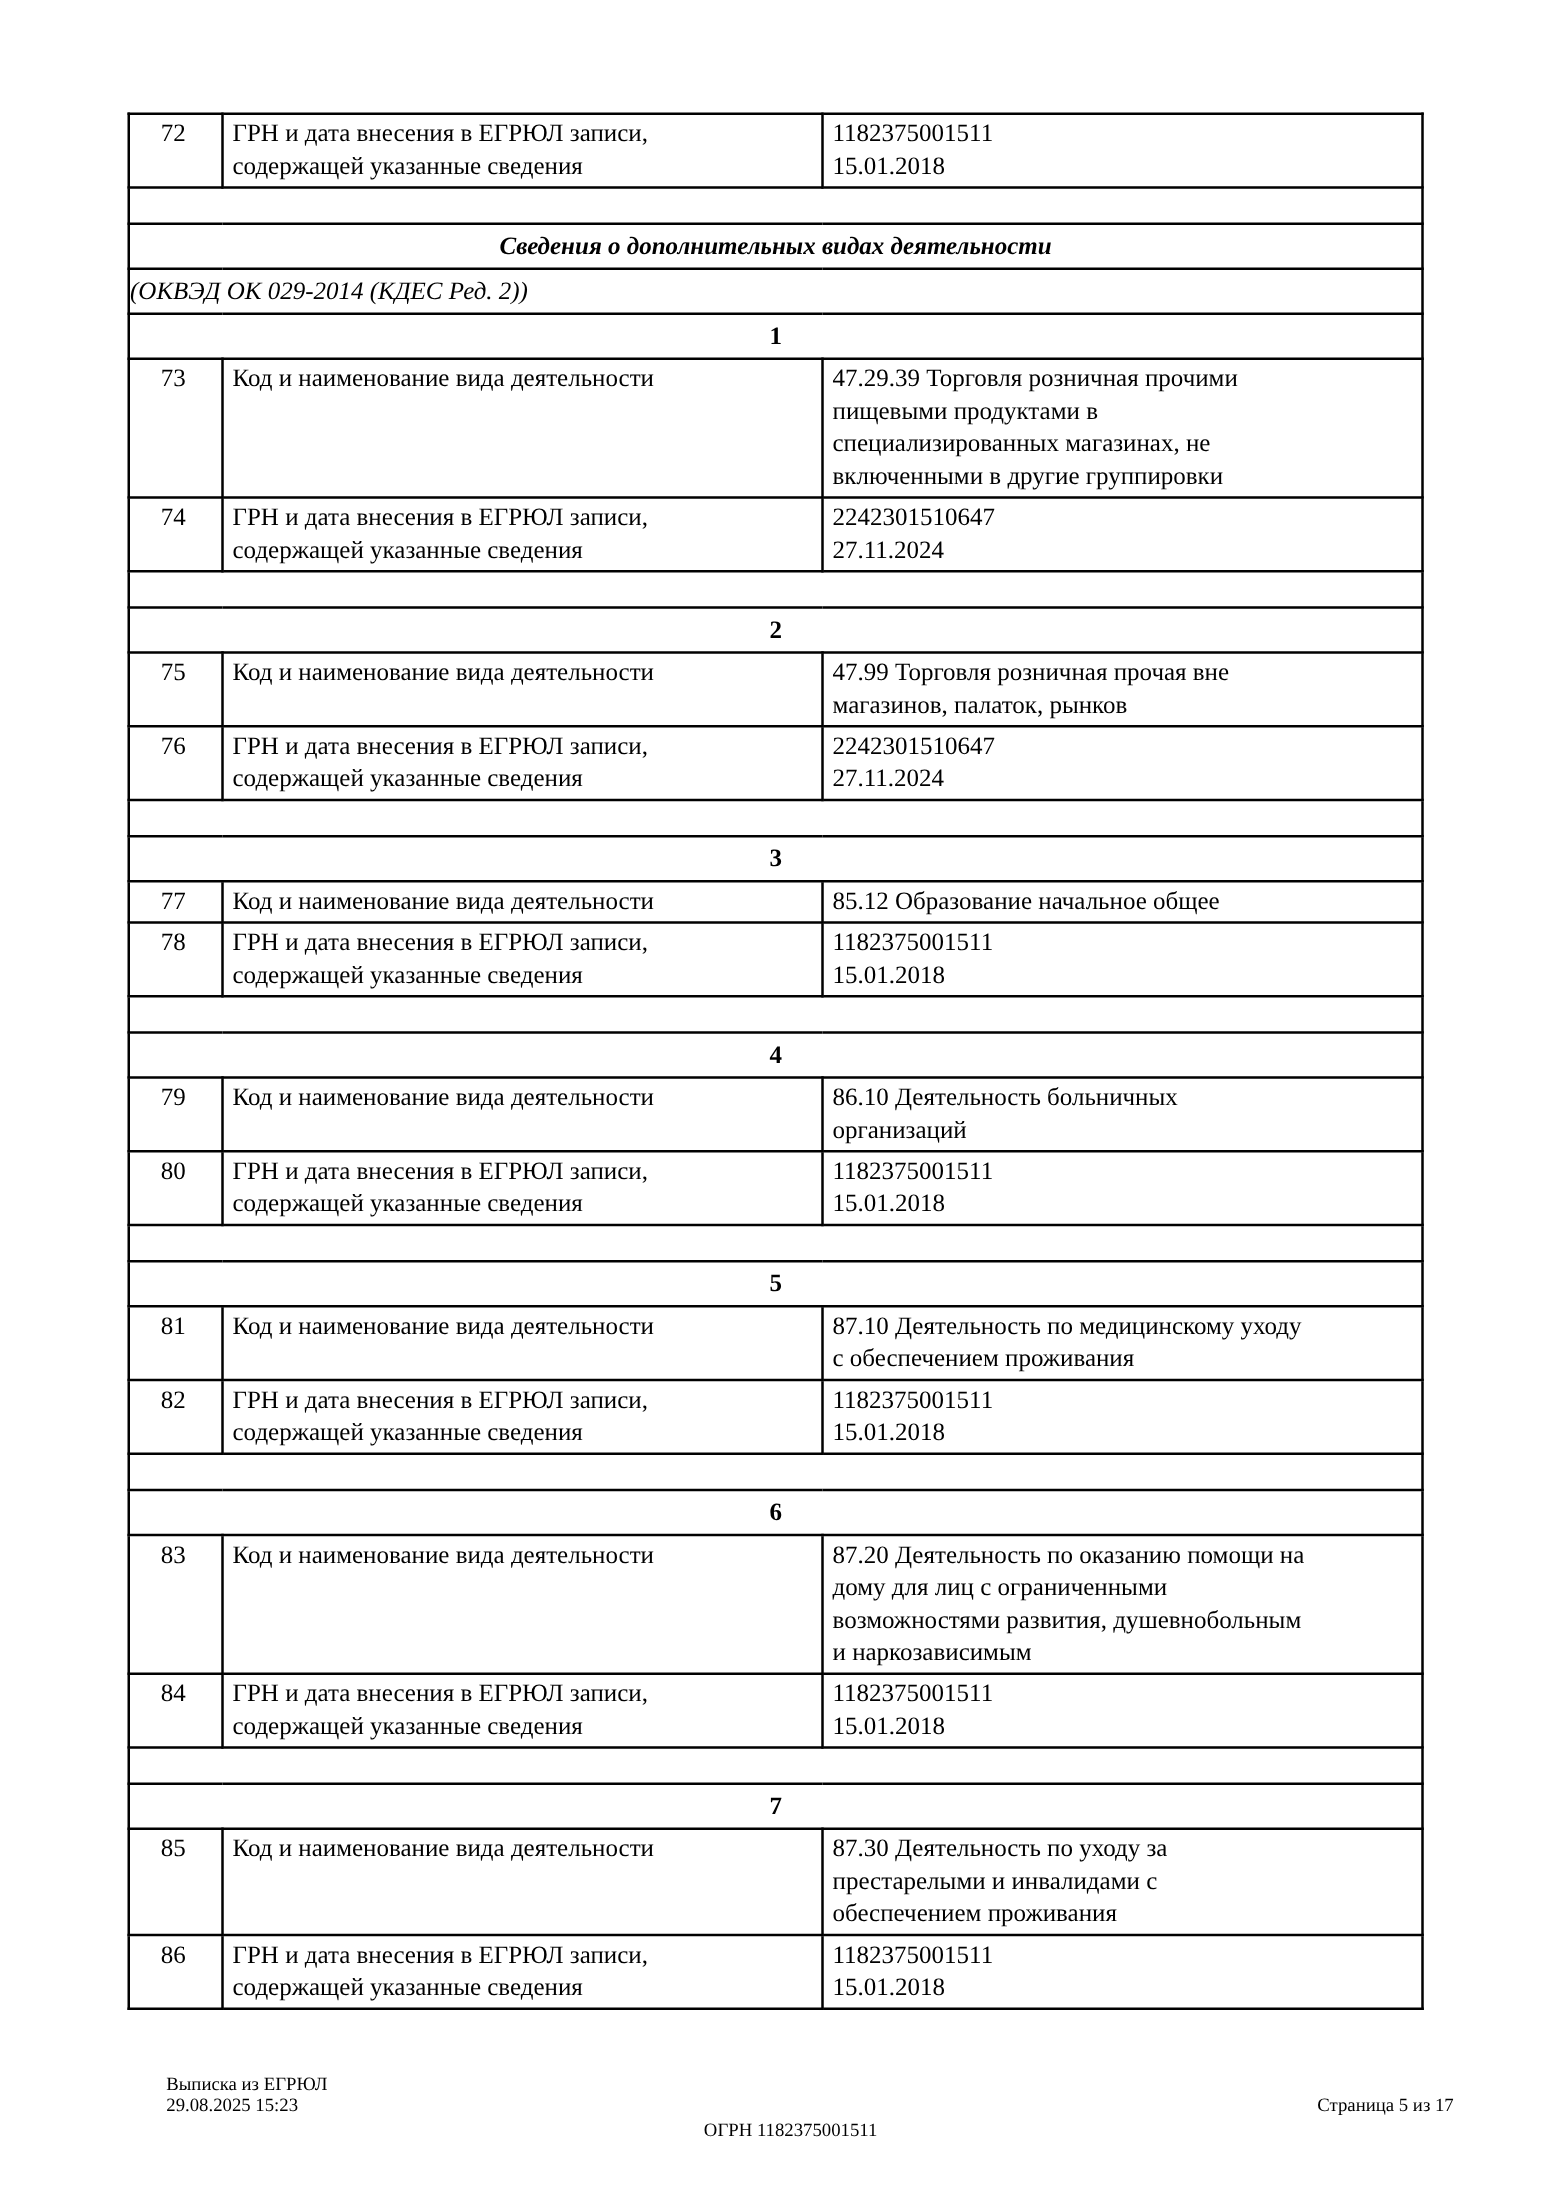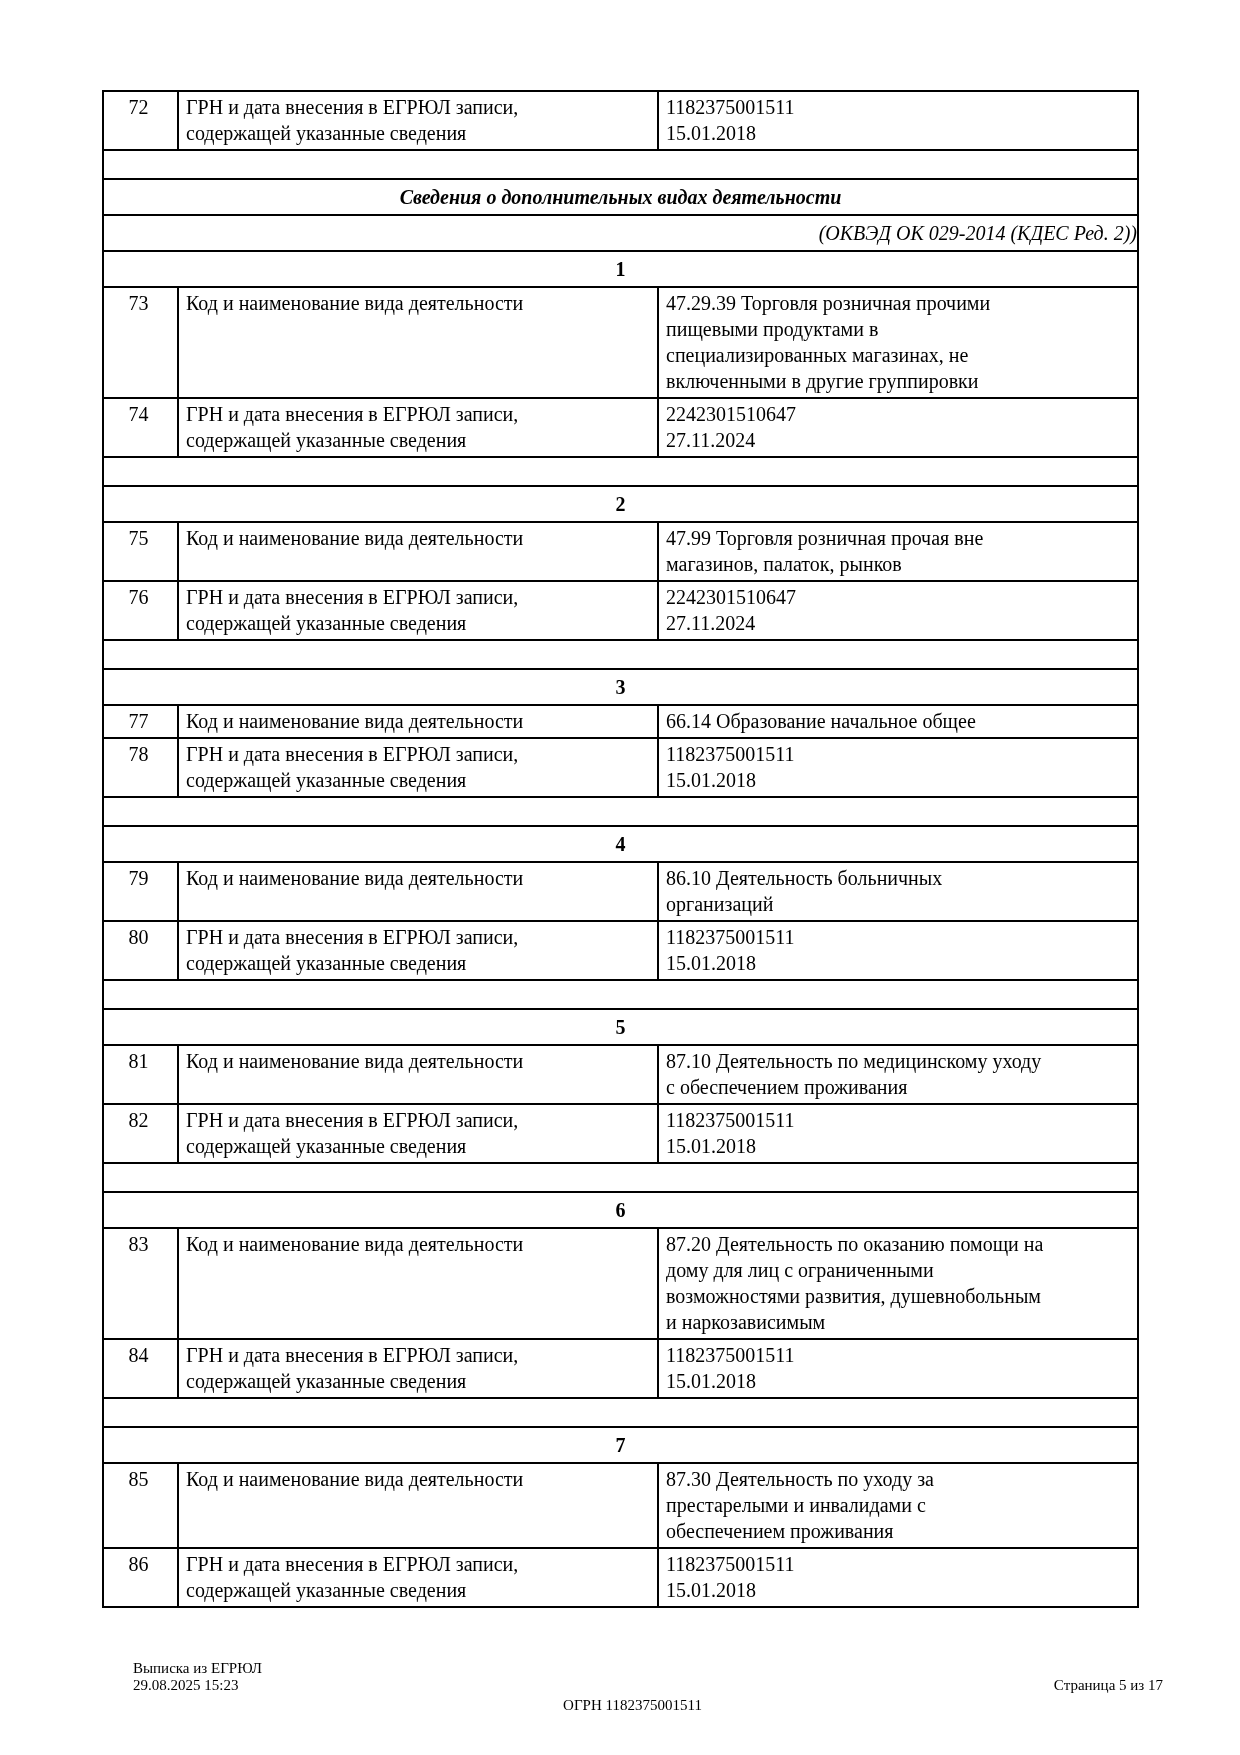--- a/index.html
+++ b/index.html
@@ -52,21 +52,21 @@
     padding: 4px 0;
   }
   tr.row-title td {
     text-align: center;
     font-weight: bold;
     font-style: italic;
     padding: 4px 0;
     margin-top: 26px;
   }
   tr.row-subtitle td {
-    text-align: right;
+    text-align: left;
     font-style: italic;
     padding: 4px 0;
   }
   .footer {
     position: absolute;
     left: 0;
     top: 1660px;
     width: 1240px;
     font-size: 15px;
     line-height: 17px;
@@ -158,21 +158,21 @@
         </tr>
         <tr class="row-spacer">
           <td colspan="3"></td>
         </tr>
         <tr class="row-group">
           <td colspan="3">3</td>
         </tr>
         <tr class="row-data">
           <td class="cell-num">77</td>
           <td class="cell-label">Код и наименование вида деятельности</td>
-          <td class="cell-value">66.14 Образование начальное общее</td>
+          <td class="cell-value">85.12 Образование начальное общее</td>
         </tr>
         <tr class="row-data">
           <td class="cell-num">78</td>
           <td class="cell-label">ГРН и дата внесения в ЕГРЮЛ записи,
 содержащей указанные сведения</td>
           <td class="cell-value">1182375001511
 15.01.2018</td>
         </tr>
         <tr class="row-spacer">
           <td colspan="3"></td>

